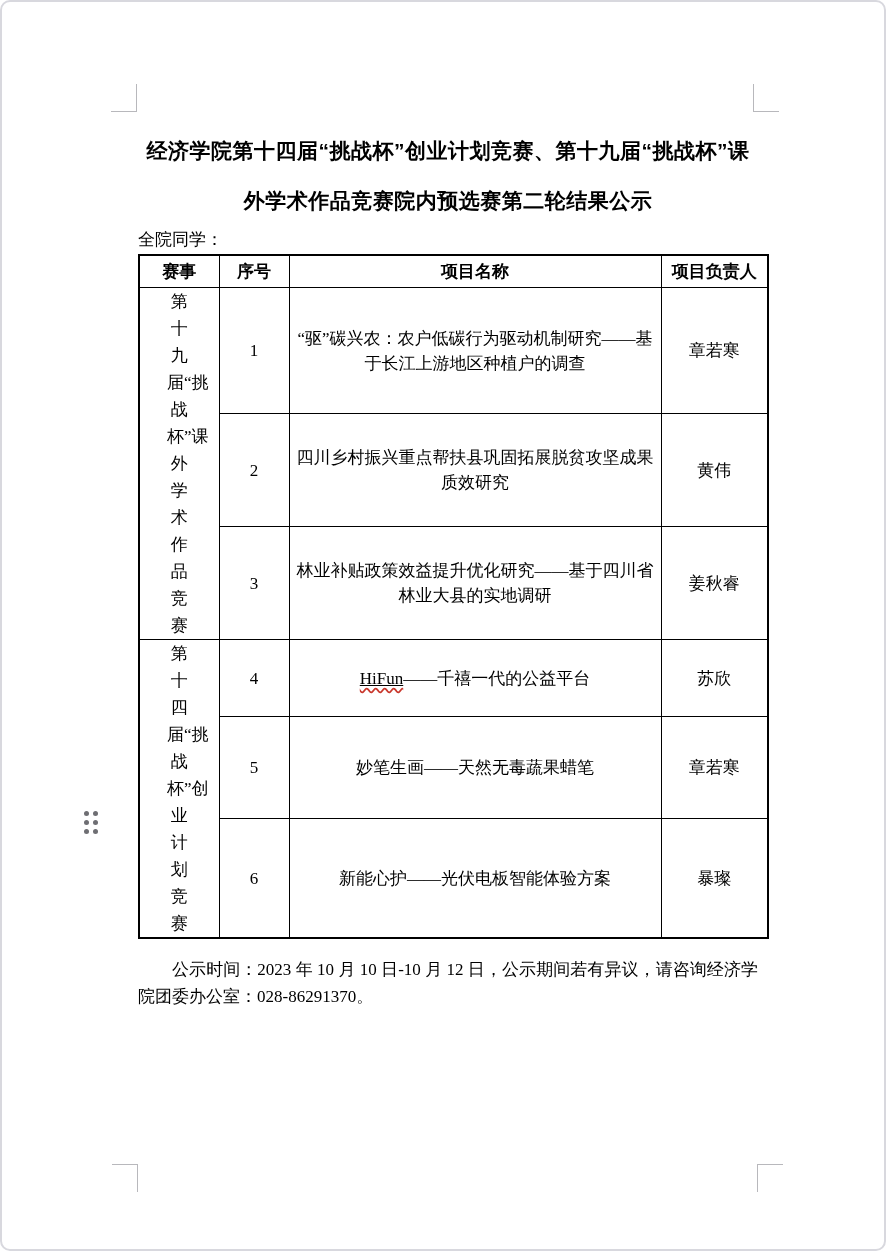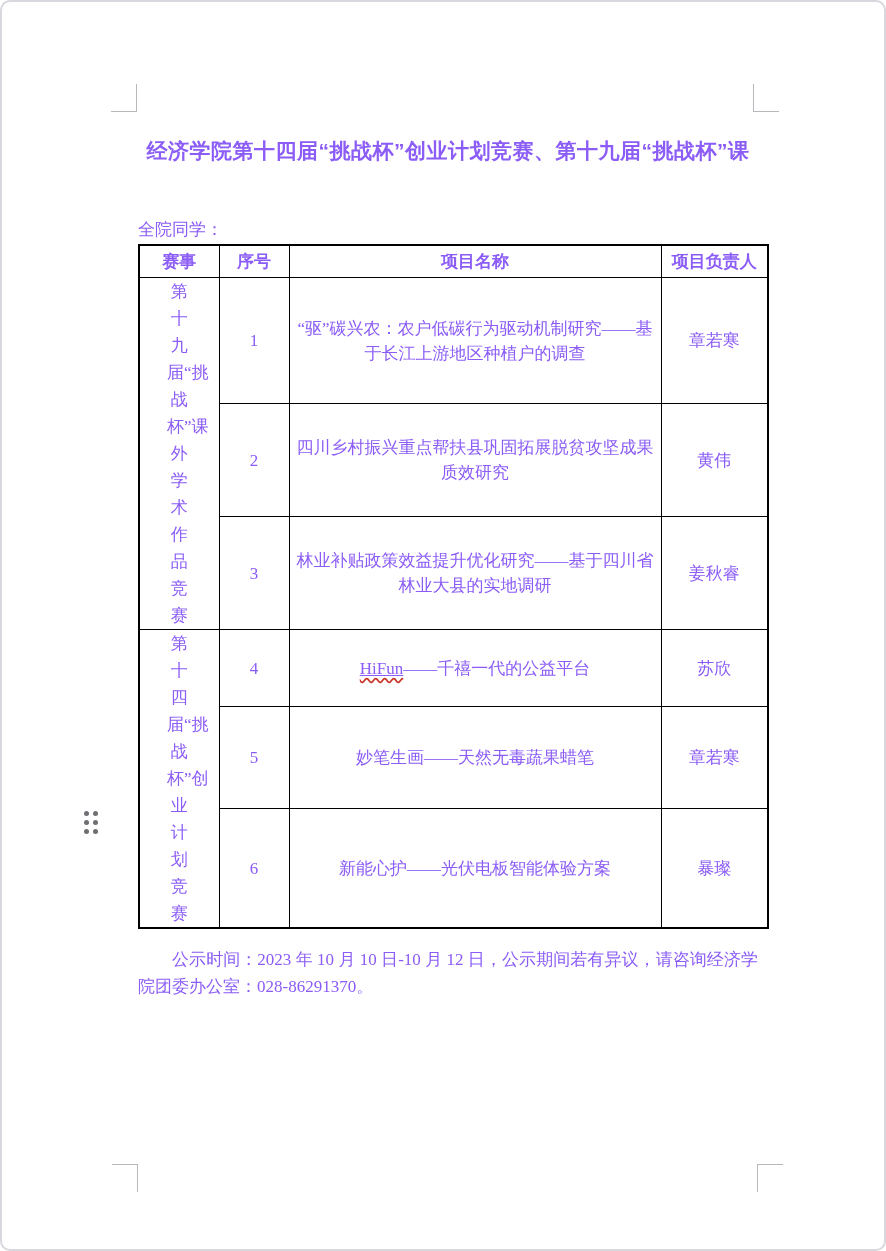--- a/index.html
+++ b/index.html
@@ -5,41 +5,40 @@
   * { box-sizing: border-box; }
   html, body { margin: 0; padding: 0; background: #ffffff; }
   .page {
     position: relative;
     width: 886px;
     height: 1251px;
     background: #ffffff;
     border: 2px solid #d8d8de;
     border-radius: 10px;
     overflow: hidden;
-    color: #8b5cf6;
+    color: #000000;
   }
   .content {
     position: absolute;
     left: 136px;
     top: 0;
     width: 620px;
   }
   .doc-title {
     margin: 124px 0 0 0;
     font-family: "Liberation Sans", sans-serif;
     font-weight: bold;
     font-size: 21px;
     line-height: 50px;
     text-align: center;
     letter-spacing: 0.5px;
   }
   .body-text, .results, .signature {
     font-family: "Liberation Serif", serif;
     font-size: 17px;
-    margin-top: 40px;
   }
   .body-text { line-height: 27px; text-align: justify; }
   p { margin: 0; }
   .indent { text-indent: 2em; }
   .closing { margin-top: 17px; }
 
   table.results {
     border-collapse: collapse;
     width: 629px;
     margin-top: 1px;
@@ -103,20 +102,21 @@
       <i></i>
       <i></i>
       <i></i>
       <i></i>
   </div>
 
   <div class="content">
 
     <h1 class="doc-title">
       <span>经济学院第十四届“挑战杯”创业计划竞赛、第十九届“挑战杯”课</span><br>
+      <span>外学术作品竞赛院内预选赛第二轮结果公示</span>
     </h1>
 
     <p class="body-text">全院同学：</p>
 
 
     <table class="results">
       <colgroup>
         <col style="width:80px">
         <col style="width:70px">
         <col style="width:372px">

